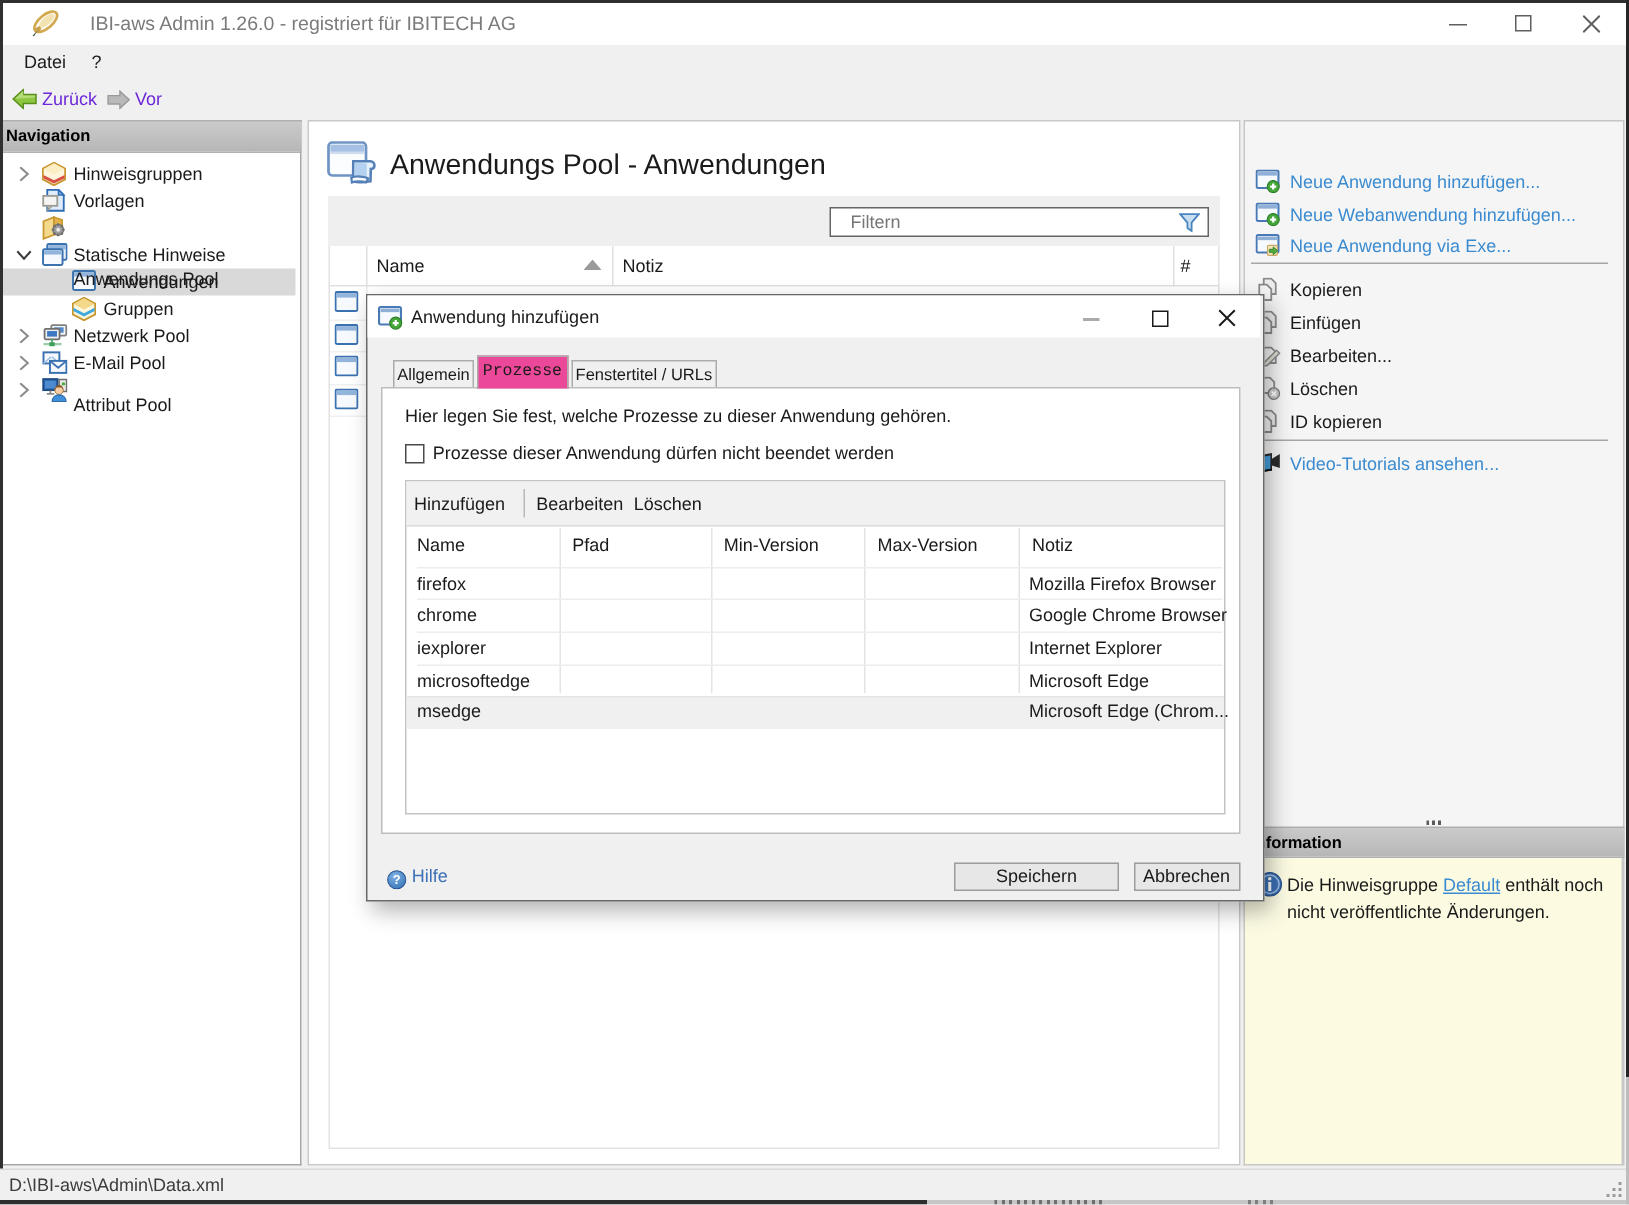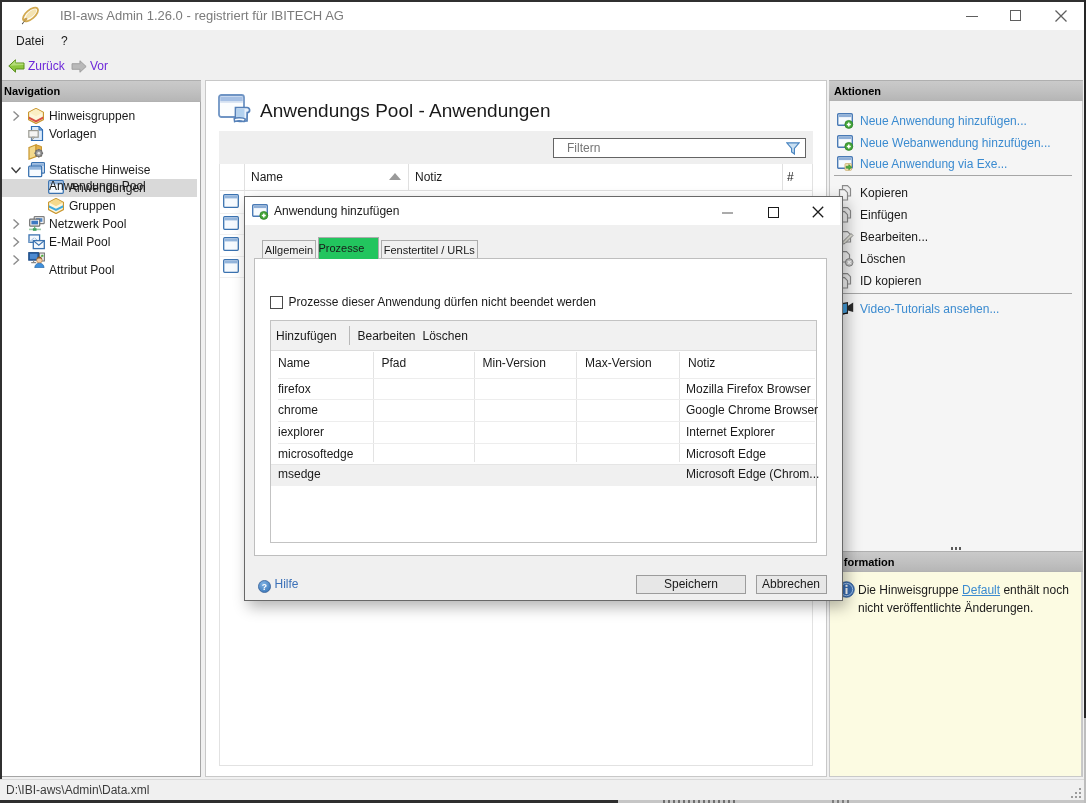--- a/index.html
+++ b/index.html
@@ -188,21 +188,20 @@
       <rect x="1.4" y="1.4" width="13.2" height="3" fill="#93B5DC"></rect>
     </svg>
   <div class="abs" style="left:14.5px;top:130.5px;width:25px;height:1px;background:#F0F0F0;"></div>
   <div class="abs" style="left:14.5px;top:152px;width:25px;height:1px;background:#F0F0F0;"></div>
   <div class="abs" style="left:14.5px;top:173.5px;width:25px;height:1px;background:#F0F0F0;"></div>
   <div class="abs" style="left:14.5px;top:195px;width:25px;height:1px;background:#F0F0F0;"></div>
 </div>
 
 <div class="abs" style="left:829px;top:80px;width:254px;height:697px;background:#F5F5F5;border:1px solid #C6C6C6;"></div>
 <div id="rightpanel" class="abs" style="left:829px;top:80px;width:254px;height:697px;font-size:12px;">
-  <div class="abs hdr" style="left:0;top:0;width:254px;height:21px;padding-left:5px;">Aktionen</div>
 
   <svg class="abs" style="left:8px;top:33px;" width="17" height="16" viewBox="0 0 17 16">
     <rect x="0.7" y="0.7" width="14.6" height="11.6" rx="1" fill="#F6FAFE" stroke="#4A7AB5" stroke-width="1.4"></rect>
     <rect x="1.7" y="1.7" width="12.6" height="2.4" fill="#8FAFD7"></rect>
     <circle cx="11.8" cy="11.4" r="4" fill="#44A538" stroke="#2C7F28" stroke-width="0.7"></circle>
     <path d="M11.8 9.4 v4 M9.8 11.4 h4" stroke="#FFFFFF" stroke-width="1.5"></path>
   </svg>
   <div class="abs lnk" style="left:31px;top:32px;height:18px;line-height:18px;">Neue Anwendung hinzufügen...</div>
 
   <svg class="abs" style="left:8px;top:55px;" width="17" height="16" viewBox="0 0 17 16">
@@ -310,22 +309,23 @@
   <div class="abs" style="left:477.5px;top:15px;width:11px;height:1.5px;background:#ABABAB;"></div>
   <div class="abs" style="left:523px;top:10px;width:11px;height:10.5px;border:1.6px solid #1A1A1A;"></div>
   <svg class="abs" style="left:567.5px;top:8.5px;" width="12" height="12" viewBox="0 0 12 12">
       <path d="M0.8 0.8 L11.2 11.2 M11.2 0.8 L0.8 11.2" stroke="#1A1A1A" stroke-width="1.3"></path>
     </svg>
 
   <div class="abs" style="left:17.5px;top:43px;width:54px;height:18px;background:#F0F0F0;border:1px solid #ACACAC;border-bottom:none;text-align:center;line-height:18px;font-size:11px;">Allgemein</div>
   <div class="abs" style="left:136.5px;top:43px;width:96.5px;height:18px;background:#F0F0F0;border:1px solid #ACACAC;border-bottom:none;text-align:center;line-height:18px;font-size:11px;">Fenstertitel / URLs</div>
 
   <div class="abs" style="left:9.5px;top:60.5px;width:572.5px;height:298.5px;background:#FFFFFF;border:1px solid #BEBEBE;"></div>
-  <div class="abs" style="left:73px;top:39.5px;width:61.5px;height:22px;background:#22c55e;border:1px solid #ACACAC;border-bottom:none;line-height:21px;font-size:11px;">Prozesse</div>
-
+  <div class="abs" style="left:73px;top:39.5px;width:61.5px;height:22px;background:#ec4899;border:1px solid #ACACAC;border-bottom:none;text-align:center;line-height:21px;font-size:11px;font-family:Liberation Mono, monospace;">Prozesse</div>
+
+  <div class="abs" style="left:25.5px;top:72px;height:17px;line-height:17px;">Hier legen Sie fest, welche Prozesse zu dieser Anwendung gehören.</div>
   <div class="abs" style="left:25px;top:99px;width:13px;height:13px;background:#FFFFFF;border:1px solid #4A4A4A;"></div>
   <div class="abs" style="left:44px;top:97px;height:17px;line-height:17px;">Prozesse dieser Anwendung dürfen nicht beendet werden</div>
 
   <div class="abs" style="left:25.5px;top:122.5px;width:546.5px;height:223.5px;border:1px solid #C3C3C3;background:#FFFFFF;"></div>
   <div class="abs" style="left:26.5px;top:123.5px;width:544.5px;height:30.5px;background:#F1F1F1;border-bottom:1px solid #DCDCDC;"></div>
   <div class="abs" style="left:31.5px;top:123.5px;height:30px;line-height:30px;">Hinzufügen</div>
   <div class="abs" style="left:104px;top:129px;width:1px;height:19px;background:#B8B8B8;"></div>
   <div class="abs" style="left:113px;top:123.5px;height:30px;line-height:30px;">Bearbeiten</div>
   <div class="abs" style="left:178px;top:123.5px;height:30px;line-height:30px;">Löschen</div>
 

